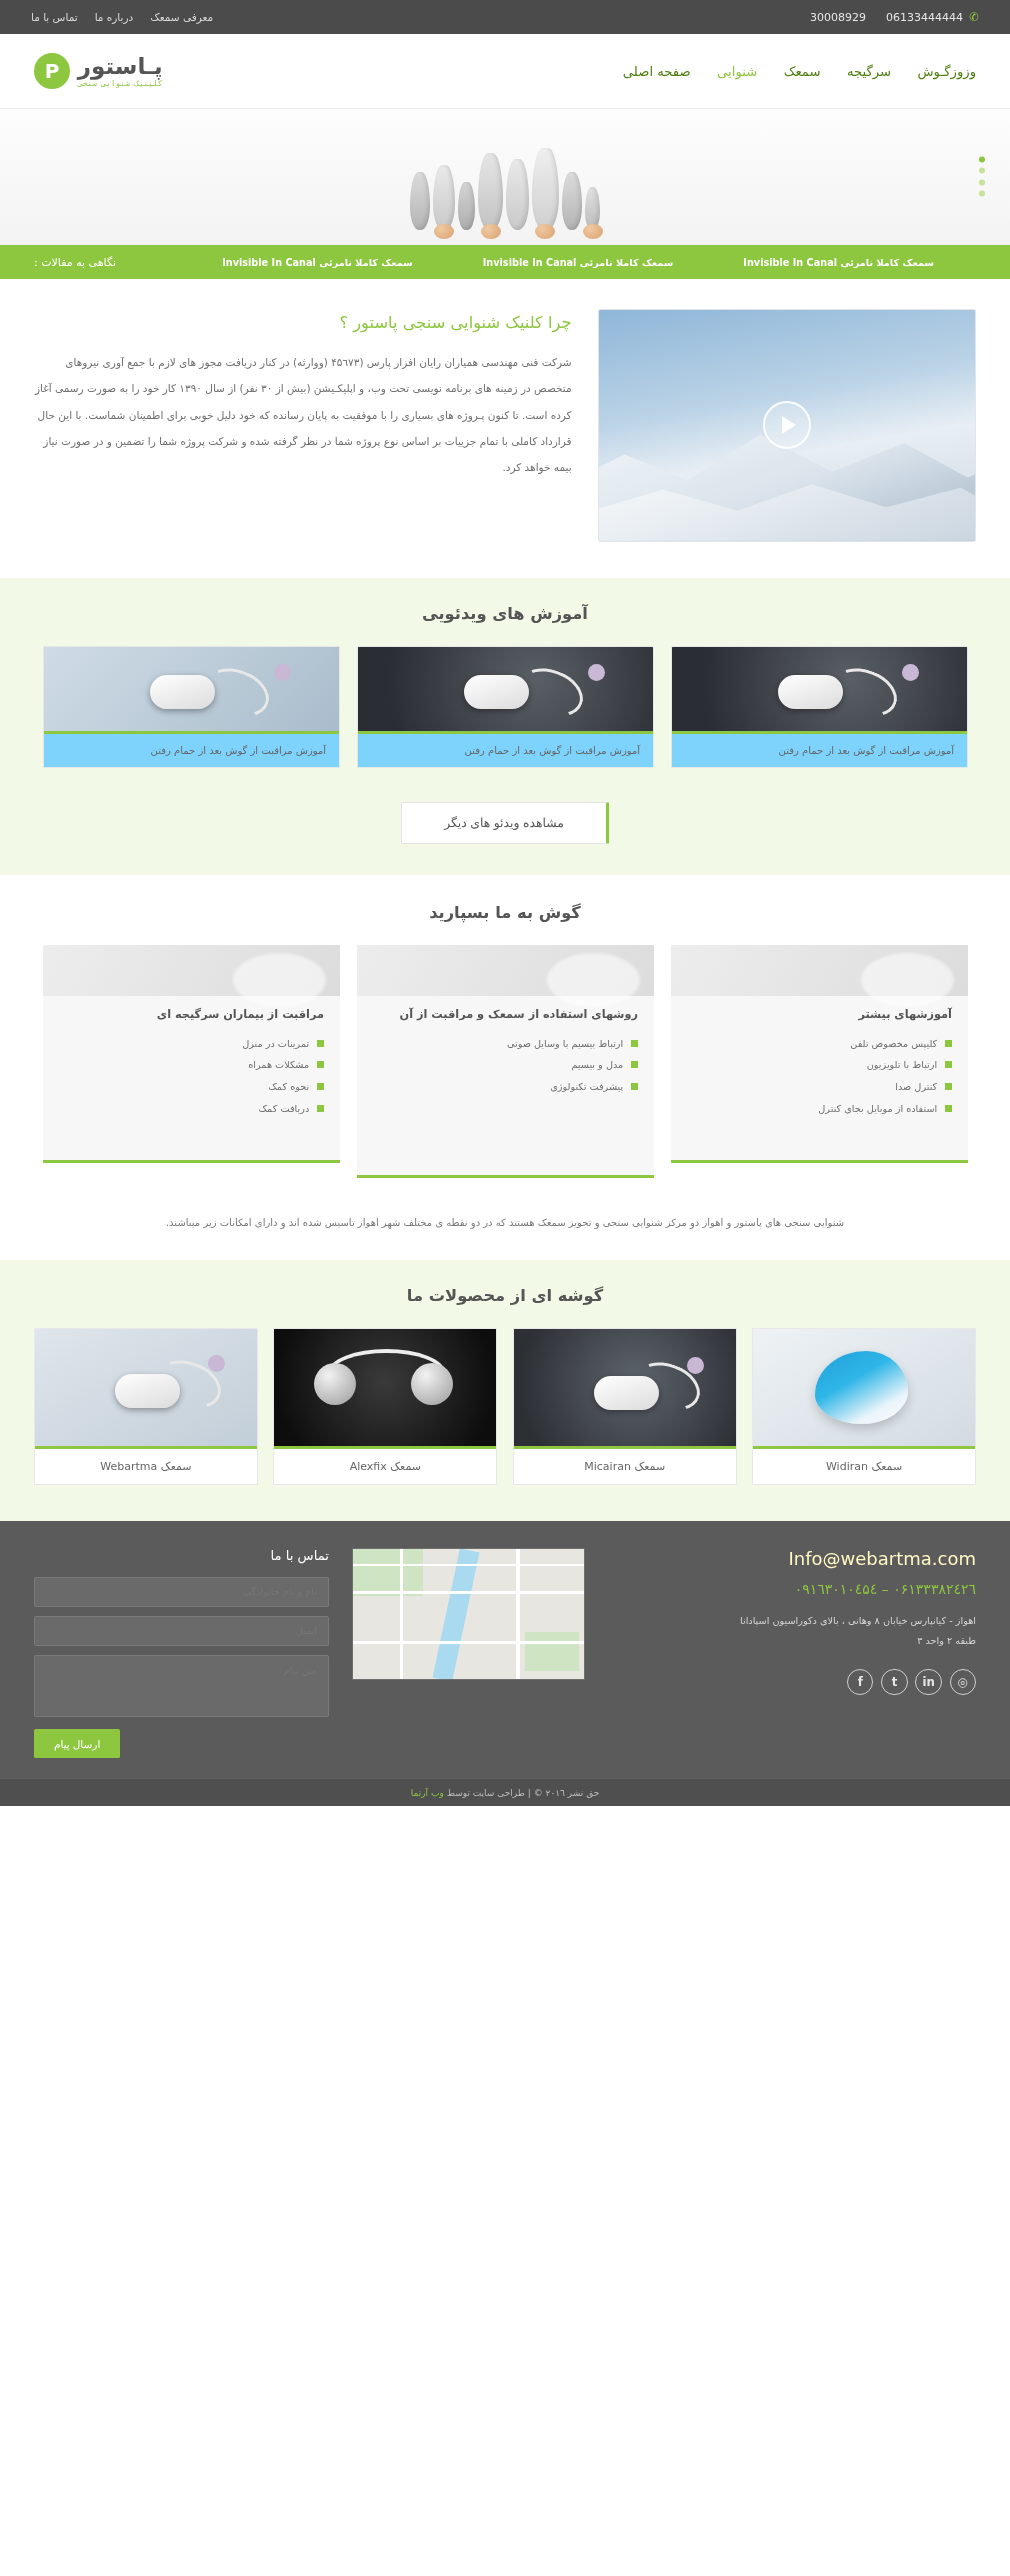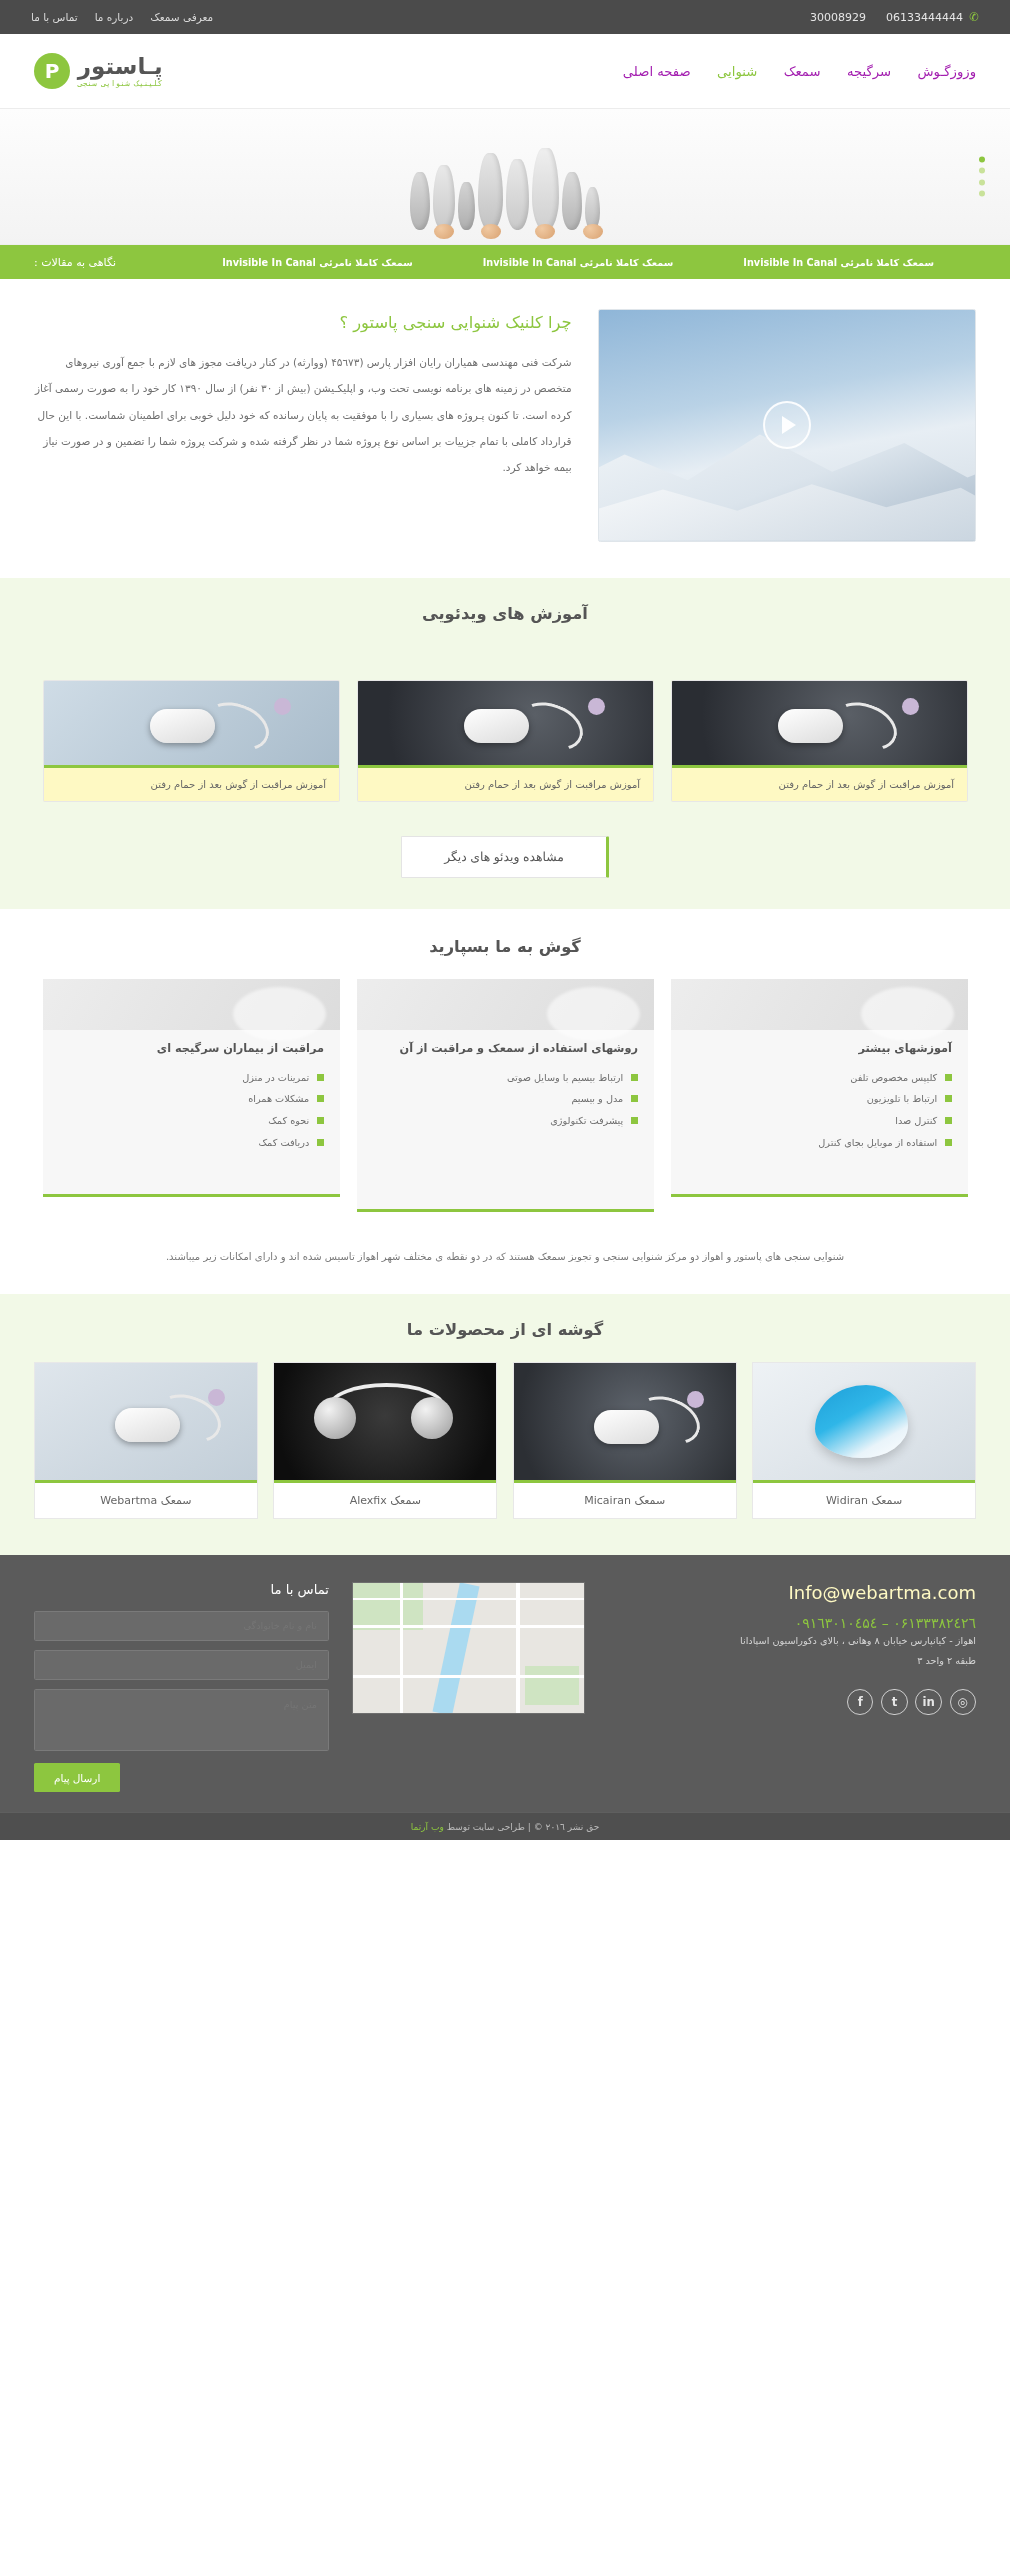--- a/index.html
+++ b/index.html
@@ -33,21 +33,21 @@
     background: #ffffff;
     height: 75px;
     display: flex;
     align-items: center;
     justify-content: space-between;
     padding: 0 34px;
     border-bottom: 0.8px solid #ececec;
   }
   .nav { display: flex; align-items: center; gap: 26.4px; }
   .nav a {
-    color: #a21caf;
+    color: #4d7c0f;
     font-size: 13.2px;
     text-decoration: none;
     letter-spacing: 0;
   }
   .nav a.active { color: #8dc63f; }
   .logo-wrap { display: flex; align-items: center; gap: 7.8px; }
   .logo-mark {
     width: 36px; height: 36px; border-radius: 50%;
     background: #8dc63f; display: flex; align-items: center; justify-content: center;
     color: #fff; font-size: 20px; font-weight: bold;
@@ -149,22 +149,22 @@
   }
   .about-text { flex: 1; text-align: right; padding-top: 4.7px; }
   .about-title { font-size: 16.3px; color: #8dc63f; margin-bottom: 17px; font-weight: normal; }
   .about-para { font-size: 10.5px; line-height: 2.5; color: #6f6f6f; }
 
   
   .sec-green { background: #f2f9e7; padding: 26.4px 34px 34px; }
   .sec-title { text-align: center; font-size: 16.3px; color: #555; margin-bottom: 23px; font-weight: bold; }
   .cards3 { display: flex; gap: 17px; justify-content: center; }
   .vcard {
-    width: 297px; background: #fef9c3; border: 0.8px solid #e7e7e7;
-    border-radius: 1.6px; overflow: hidden; margin-top: 34px;
+    width: 297px; background: #7dd3fc; border: 0.8px solid #e7e7e7;
+    border-radius: 1.6px; overflow: hidden;
   }
   .vcard-img { height: 84px; position: relative; overflow: hidden; }
   .vcard-img.dark { background: radial-gradient(circle at 60% 40%, #5a5f66 0%, #2a2d33 80%); }
   .vcard-img.blue { background: linear-gradient(135deg,#cfdce6, #a9bccb); }
   .vcard-bar { height: 3.1px; background: #8dc63f; }
   .vcard-cap { padding: 11px 12.4px; text-align: right; font-size: 10px; color: #666; }
   .ha-graphic { position: absolute; inset: 0; }
   .ha-body {
     position: absolute; width: 65px; height: 34px; border-radius: 17px;
     background: linear-gradient(160deg,#ffffff,#dcdcdc);
@@ -263,21 +263,21 @@
   .f-col-map { width: 233px; }
   .map-box {
     width: 233px; height: 132px; position: relative; overflow: hidden;
     background: #e8e6e1; border: 0.8px solid #6e6e6e;
   }
   .map-road { position: absolute; background: #fff; }
   .map-green { position: absolute; background: #cfe4c2; }
   .map-water { position: absolute; background: #aadaf0; }
   .f-col-info { flex: 1; text-align: right; }
   .f-email { font-size: 18px; color: #fef9c3; margin-bottom: 12.4px; }
-  .f-phones { font-size: 14px; color: #8dc63f; letter-spacing: 0.8px; direction: rtl; }
+  .f-phones { font-size: 14px; color: #8dc63f; letter-spacing: 0.8px; margin-bottom: 14px; direction: rtl; }
   .f-addr { font-size: 9.7px; color: #d6d6d6; line-height: 2.1; margin-bottom: 17px; }
   .socials { display: flex; gap: 7.8px; justify-content: flex-start; }
   .soc {
     width: 26.4px; height: 26.4px; border-radius: 50%; border: 1.6px solid #cfcfcf;
     display: flex; align-items: center; justify-content: center; color: #e6e6e6;
     font-size: 11.7px; font-weight: bold;
   }
   .copyright {
     background: #4f4f4f; color: #bdbdbd; font-size: 9px; text-align: center;
     padding: 8.5px 0; border-top: 0.8px solid #5f5f5f;

